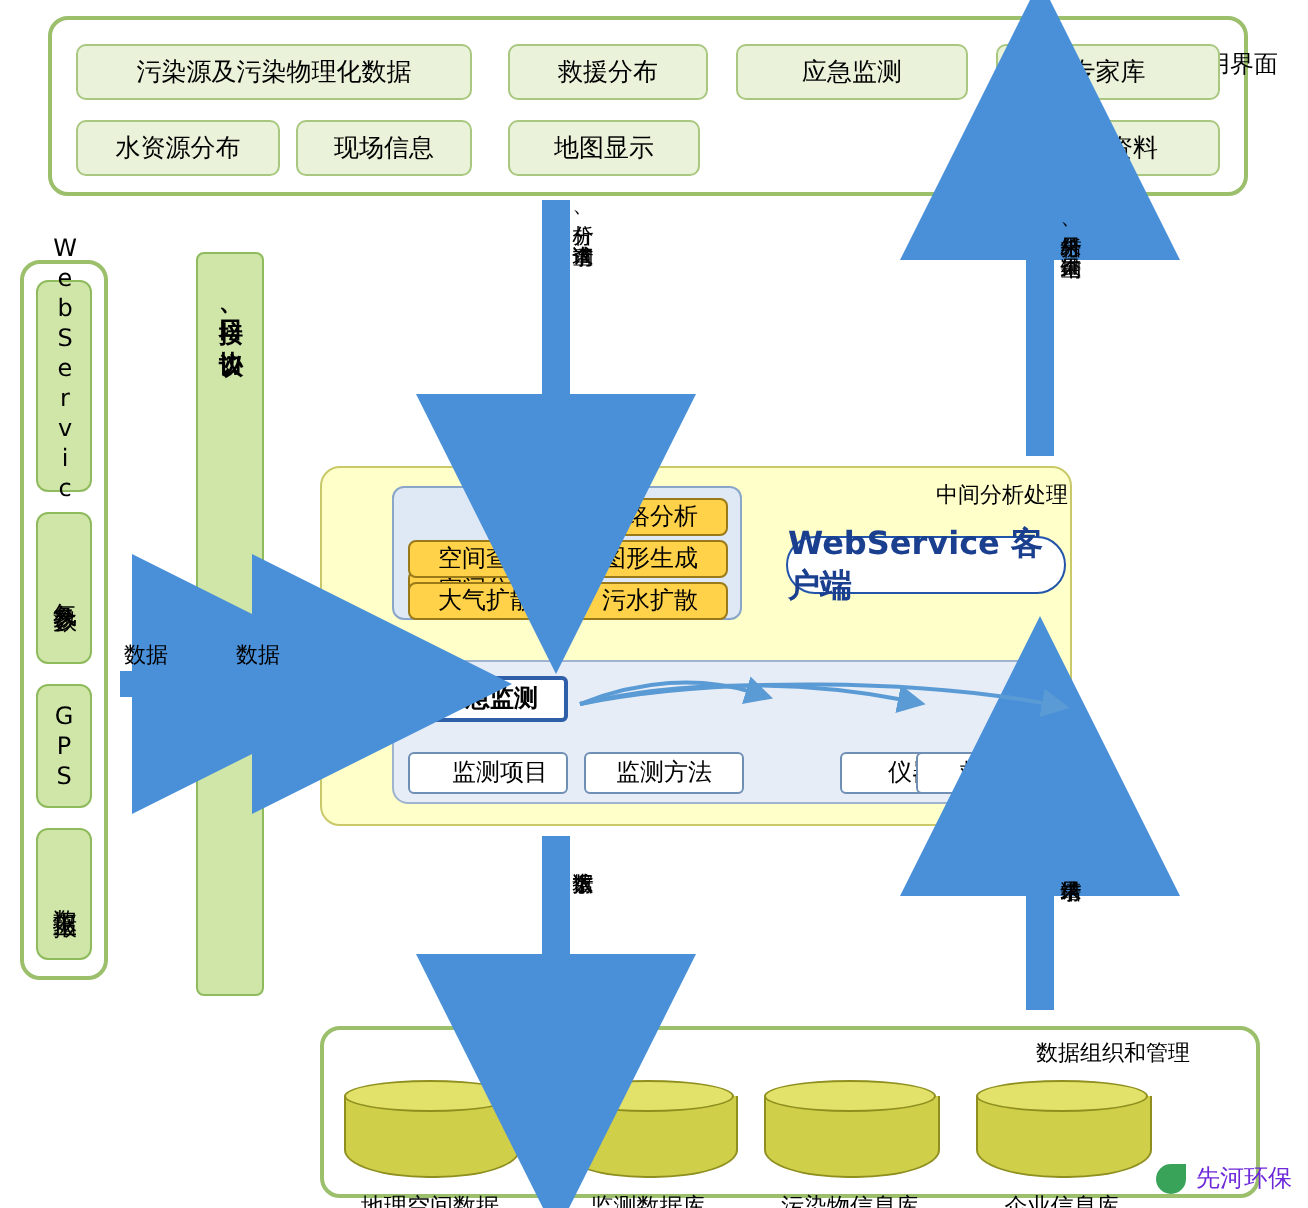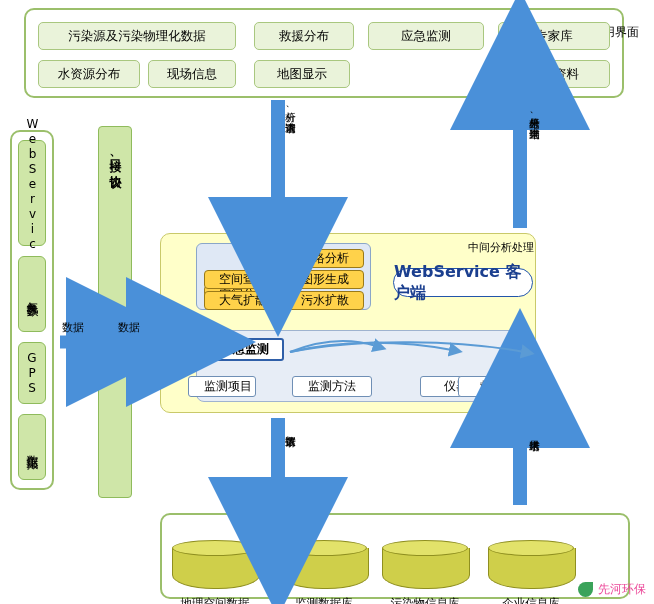--- a/index.html
+++ b/index.html
@@ -43,21 +43,21 @@
   .cyl .body{position:absolute;left:0;top:8px;width:86px;height:40px;background:#cfcf4a;border-left:1.5px solid #8f8f20;border-right:1.5px solid #8f8f20;border-bottom:1.5px solid #8f8f20;border-bottom-left-radius:42px 14px;border-bottom-right-radius:42px 14px;}
   .cyl .top{position:absolute;left:0;top:0;width:86px;height:16px;background:#e2e26a;border:1.5px solid #8f8f20;border-radius:43px/8px;box-sizing:border-box;}
   .cyl-label{position:absolute;top:56px;width:96px;left:-5px;text-align:center;font-size:11.5px;color:#000;}
 
   
   svg.arrows{position:absolute;left:0;top:0;width:654px;height:604px;pointer-events:none;}
 
   .vlabel{position:absolute;font-size:10.5px;color:#000;writing-mode:vertical-rl;text-orientation:upright;letter-spacing:0px;white-space:nowrap;}
 
   
-  .wm{position:absolute;right:8px;bottom:6px;display:flex;align-items:center;gap:5px;color:#ec4899;font-size:12px;}
+  .wm{position:absolute;right:8px;bottom:6px;display:flex;align-items:center;gap:5px;color:#6d28d9;font-size:12px;}
   .wm .leaf{width:15px;height:15px;border-radius:50% 0 50% 50%;background:#3aa35a;display:inline-block;}
 </style>
 </head>
 <body>
 
 <div class="stage">
 
   <div class="abs top-panel"></div>
   <div class="abs app-label">
     <span>应用界面</span>
@@ -134,34 +134,37 @@
   </div>
 
   <div class="abs ws-client">
     <span>WebService 客户端</span>
   </div>
 
   <div class="abs blue-group2"></div>
   <div class="abs wbox hl" style="left:206px;top:338px;width:78px;height:23px;">
     <span>应急监测</span>
   </div>
-  <div class="abs wbox" style="left:188px;top:376px;width:68px;height:21px;padding-left:12px;">
+  <div class="abs wbox" style="left:204px;top:376px;width:80px;height:21px;padding-left:12px;">
     <span>监测项目</span>
   </div>
   <div class="abs wbox" style="left:292px;top:376px;width:80px;height:21px;">
     <span>监测方法</span>
   </div>
   <div class="abs wbox" style="left:380px;top:376px;width:72px;height:21px;margin-left:40px;">
     <span>仪器</span>
   </div>
   <div class="abs wbox" style="left:458px;top:376px;width:92px;height:21px;">
     <span>救援分布</span>
   </div>
 
   <div class="abs bottom-panel"></div>
+  <div class="abs bottom-label">
+    <span>数据组织和管理</span>
+  </div>
 
   <div class="cyl" style="left:281px;top:540px;">
     <div class="body"></div>
     <div class="top"></div>
     <div class="cyl-label">监测数据库</div>
   </div>
   <div class="cyl" style="left:172px;top:540px;">
     <div class="body"></div>
     <div class="top"></div>
     <div class="cyl-label">地理空间数据</div>

